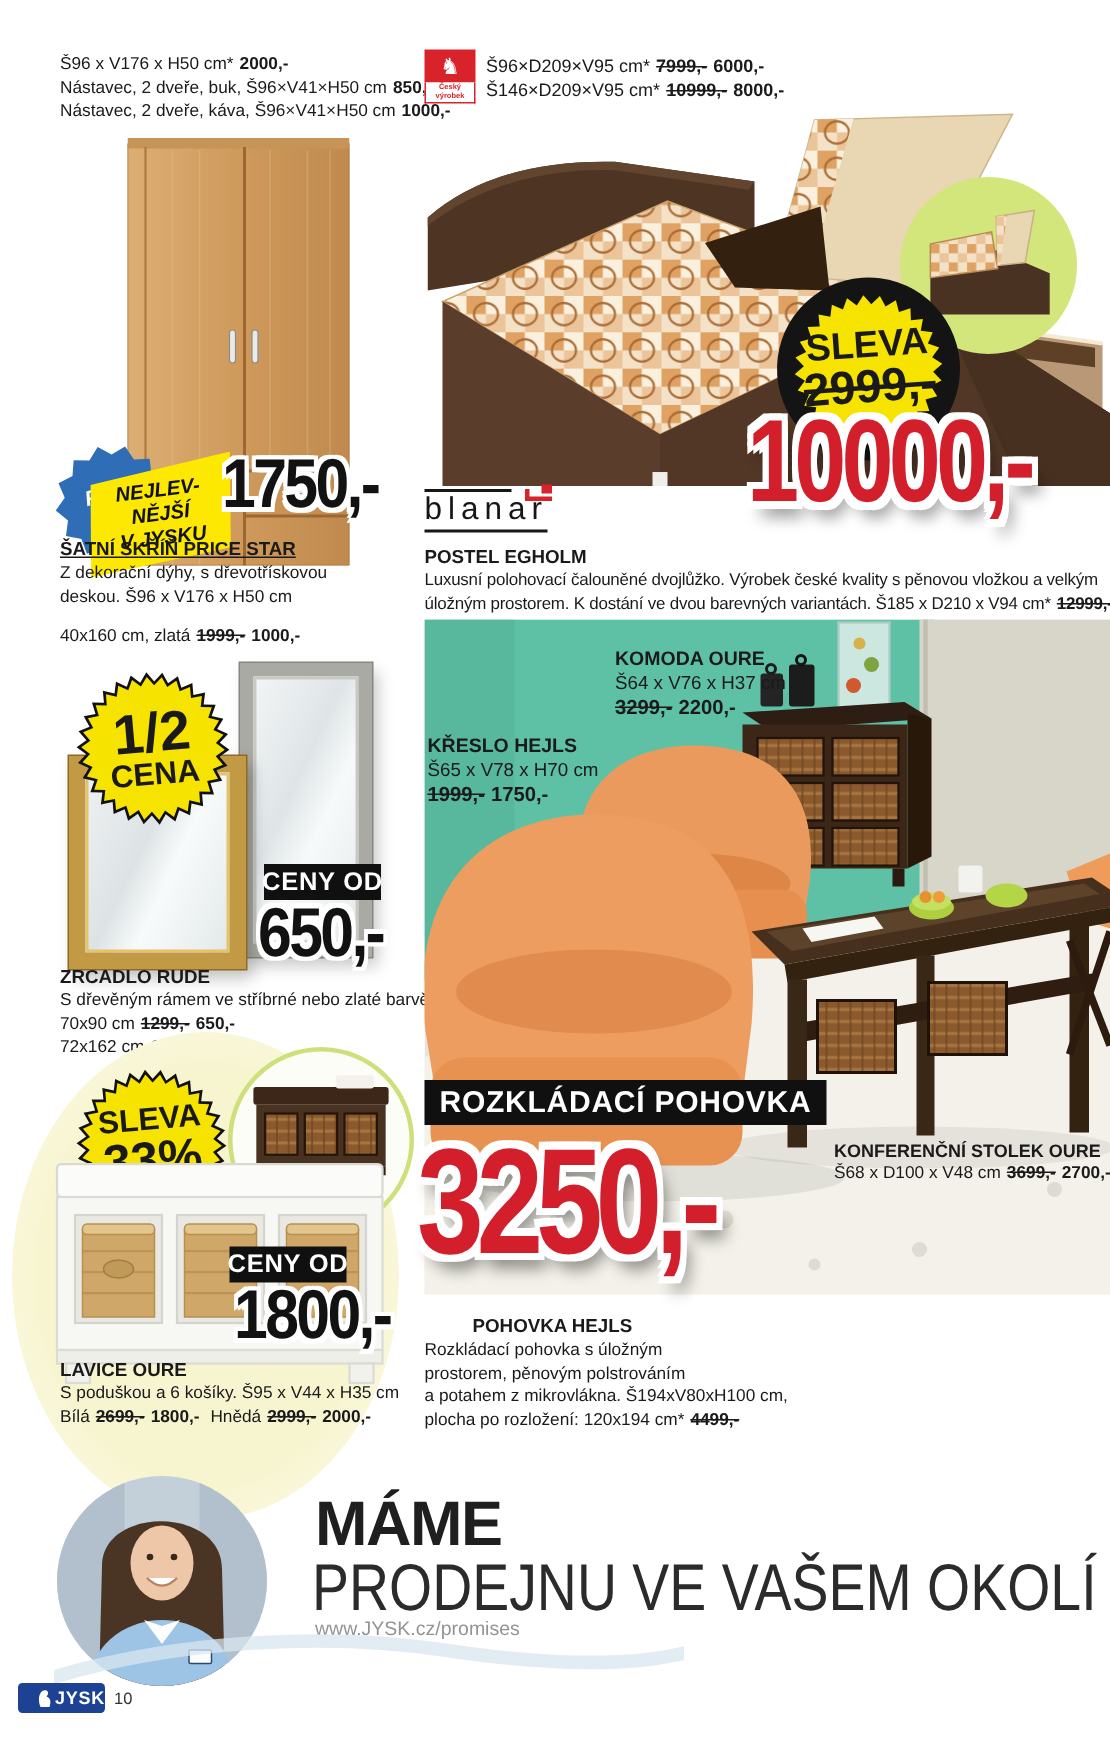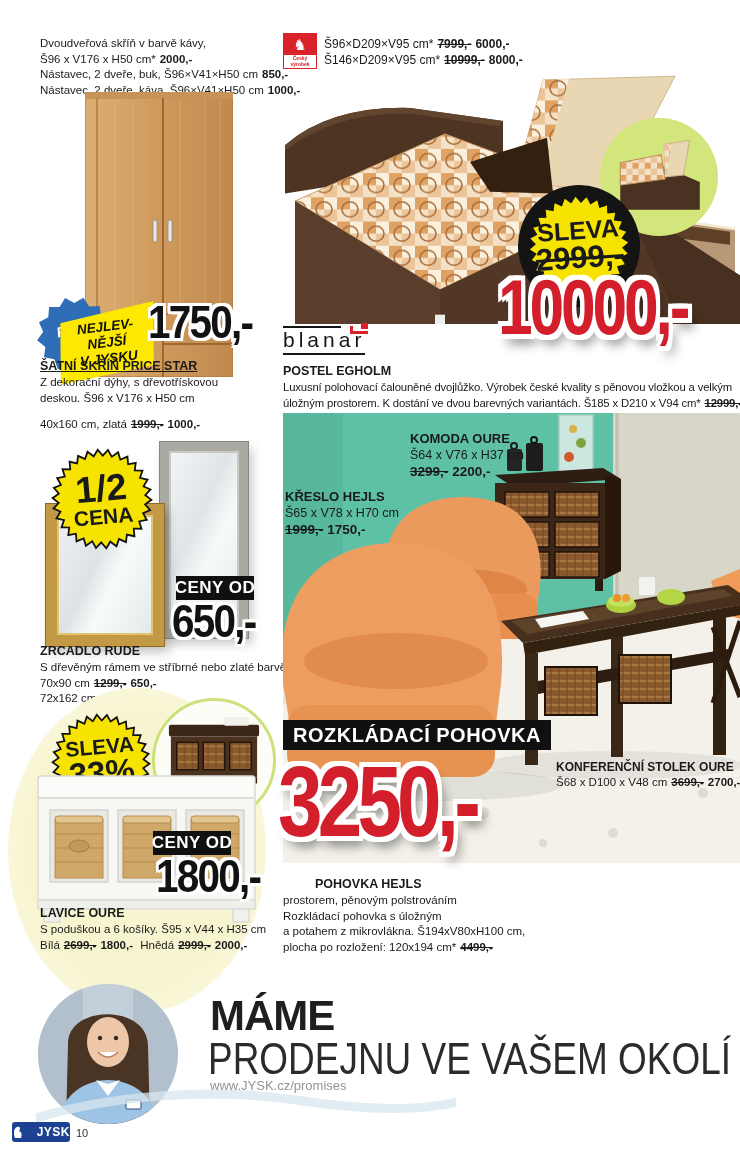--- a/index.html
+++ b/index.html
@@ -58,34 +58,33 @@
   .blanar .topline{position:absolute;top:0;left:0;width:58px;border-top:2.5px solid #161616;}
   .blanar .bedicon{position:absolute;top:-4px;right:6px;}
 
   .footer-bold{position:absolute;font-weight:900;font-size:42px;color:#1f1f1f;letter-spacing:-1px;}
   .footer-light{position:absolute;font-size:44px;color:#2b2b2b;letter-spacing:0px;
     transform:scaleX(.84);transform-origin:0 0;white-space:nowrap;}
   .footer-url{position:absolute;font-size:13px;color:#939393;}
 
   .jysk-logo{position:absolute;background:#1d4293;border-radius:3px;color:#fff;
     font-weight:900;font-size:12px;letter-spacing:.5px;display:flex;align-items:center;
-    justify-content:space-between;gap:2px;}
+    justify-content:flex-end;gap:2px;}
   .czech-badge{position:absolute;width:34px;text-align:center;}
   .czech-badge .red{background:#d8232a;height:22px;display:flex;align-items:center;
     justify-content:center;color:#fff;font-size:15px;line-height:1;}
   .czech-badge .lbl{border:1px solid #d8232a;border-top:none;background:#fff;color:#d8232a;
     font-size:5px;line-height:5.5px;font-weight:bold;padding:1px 0;}
 </style>
 </head>
 <body>
 
 <div class="page">
 
   <div class="txt" style="left:40px;top:36px;width:280px;">
-    <div><span>Dvoudveřová skříň v barvě kávy,</span></div>
     <div class="nowrap"><span>Š96 x V176 x H50 cm*</span><b class="np">2000,-</b></div>
     <div class="nowrap"><span>Nástavec, 2 dveře, buk, Š96×V41×H50 cm</span><b class="np">850,-</b></div>
     <div class="nowrap"><span>Nástavec, 2 dveře, káva, Š96×V41×H50 cm</span><b class="np">1000,-</b></div>
   </div>
 
   <div class="czech-badge" style="left:283px;top:33px;">
     <div class="red">♞</div>
     <div class="lbl">
       <div>Český</div>
         <div>výrobek</div>
@@ -346,22 +345,22 @@
 
   <div class="abs" style="left:556px;top:760px;">
     <div style="font-size:12px;font-weight:bold;">KONFERENČNÍ STOLEK OURE</div>
     <div class="nowrap" style="font-size:11.5px;margin-top:2px;text-align:center;">
       <span>Š68 x D100 x V48 cm</span><span class="op">3699,-</span><b class="np">2700,-</b>
     </div>
   </div>
 
   <div class="ptitle" style="left:283px;top:877px;padding-left:32px;">POHOVKA HEJLS</div>
   <div class="txt" style="left:283px;top:893px;width:260px;">
+    <div>Rozkládací pohovka s úložným</div>
     <div>prostorem, pěnovým polstrováním</div>
-    <div>Rozkládací pohovka s úložným</div>
     <div class="nowrap">a potahem z mikrovlákna. Š194xV80xH100 cm,</div>
     <div class="nowrap"><span>plocha po rozložení: 120x194 cm*</span><span class="op">4499,-</span></div>
   </div>
 
   <div class="blob" style="left:8px;top:688px;width:258px;height:325px;background:radial-gradient(ellipse at center,#f7f5d0 0%,#f7f5d0 60%,#fdfcf0 100%);"></div>
 
   <div class="abs" style="left:152px;top:698px;width:118px;height:118px;border-radius:50%;border:3px solid #cde07a;background:#fdfdf8;">
     <svg style="position:absolute;inset:10px;" viewBox="0 0 100 78">
       <rect x="4" y="14" width="92" height="12" rx="2" fill="#3c2718"></rect>
       <rect x="6" y="26" width="88" height="42" fill="#4a3221"></rect>

